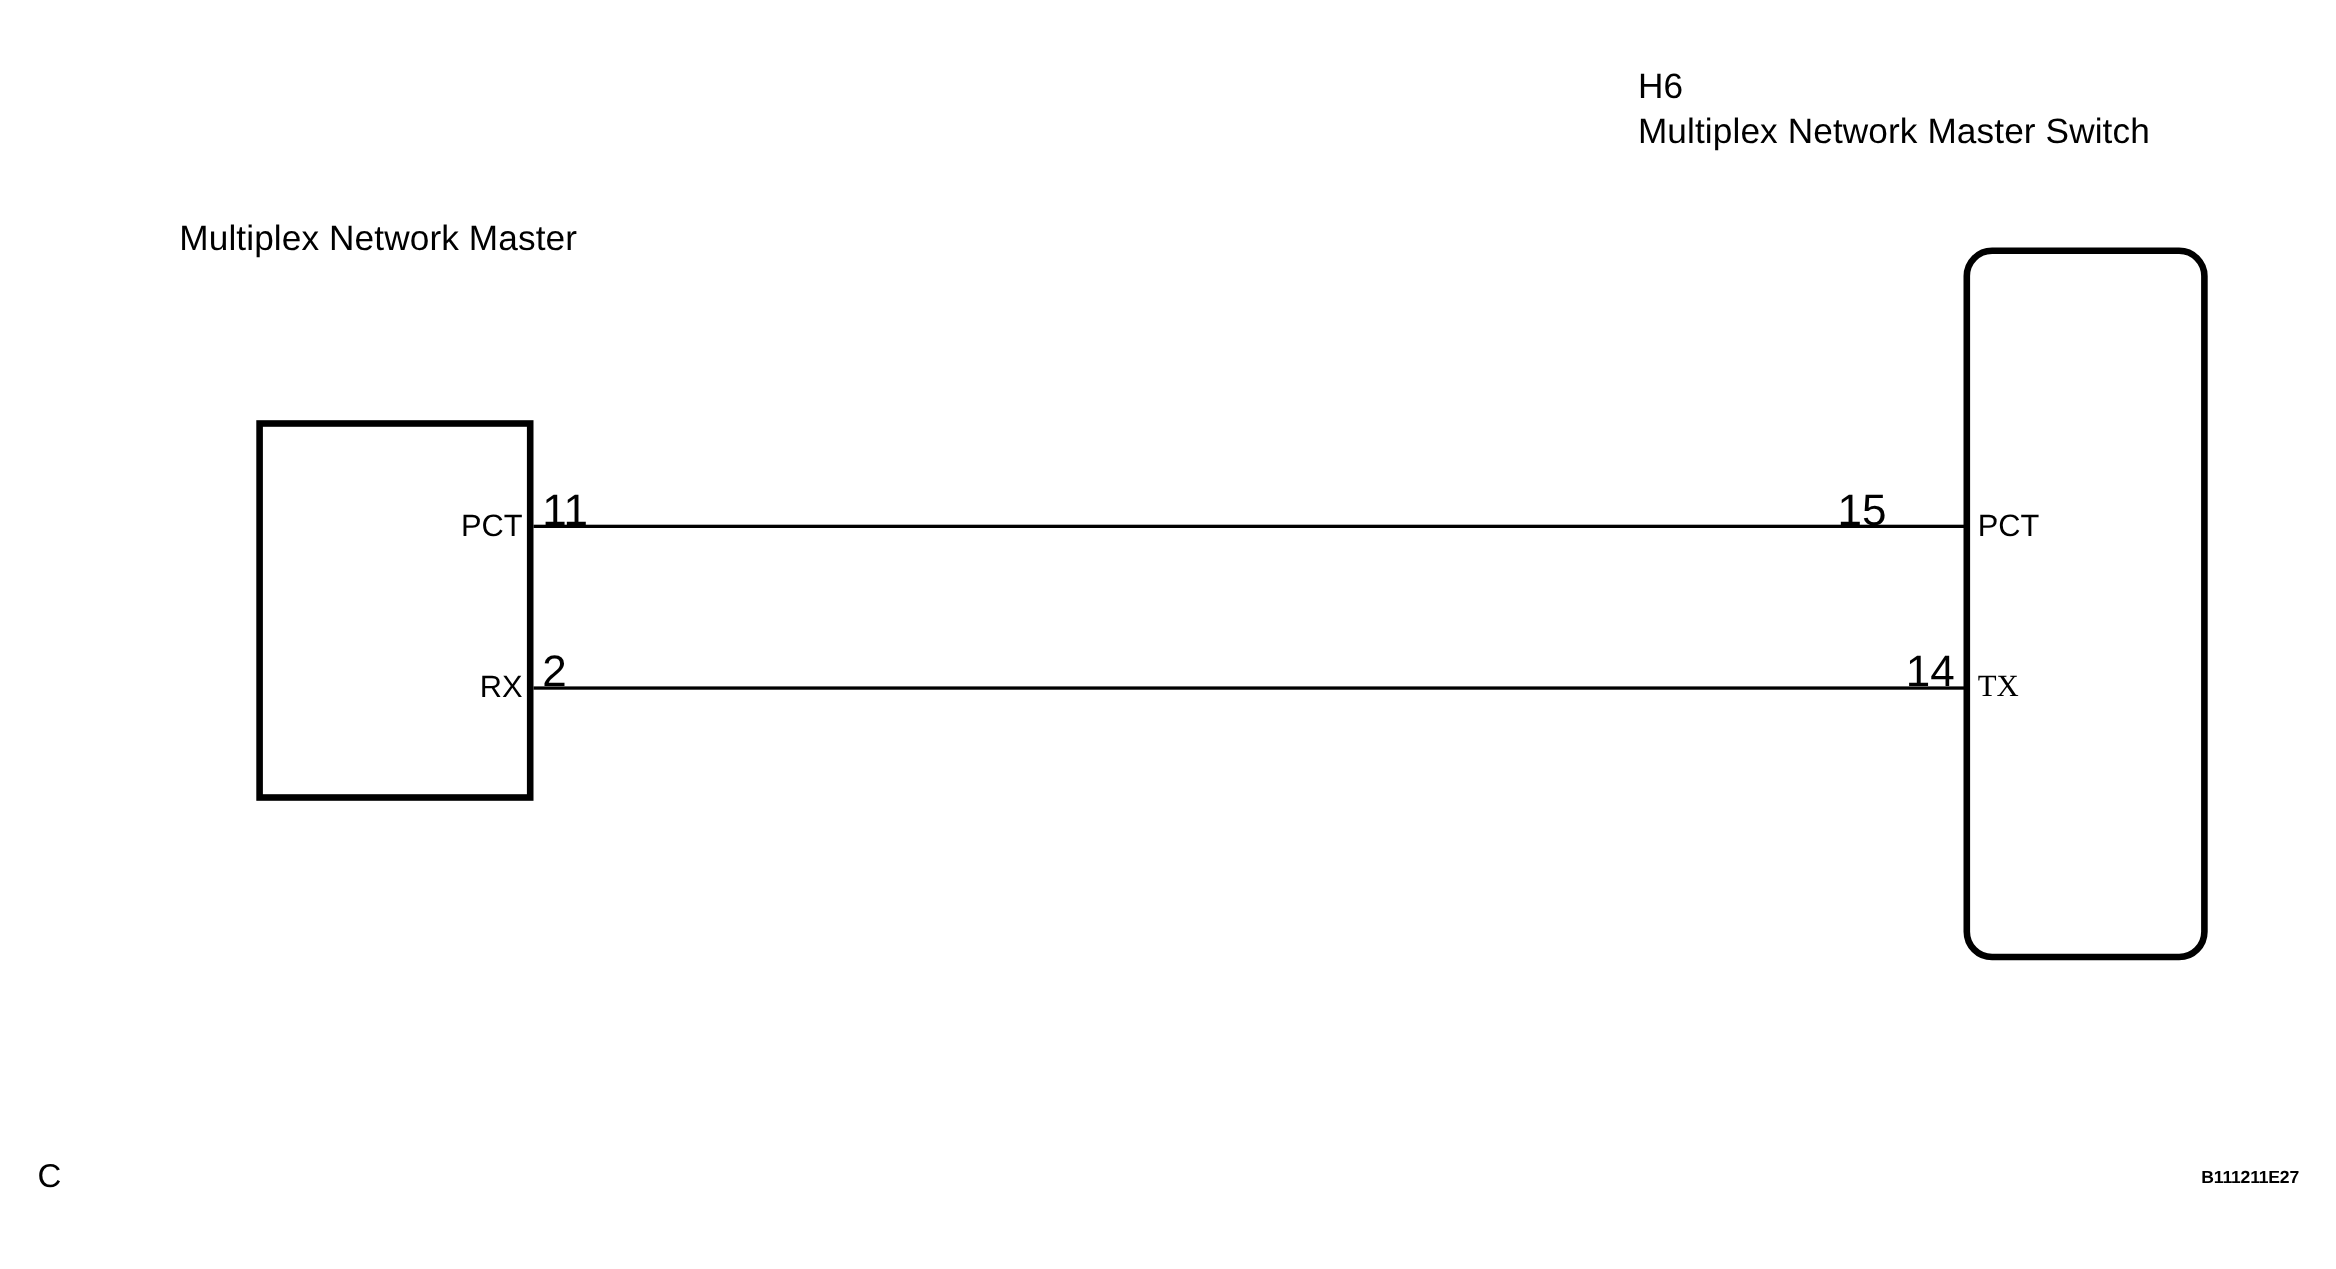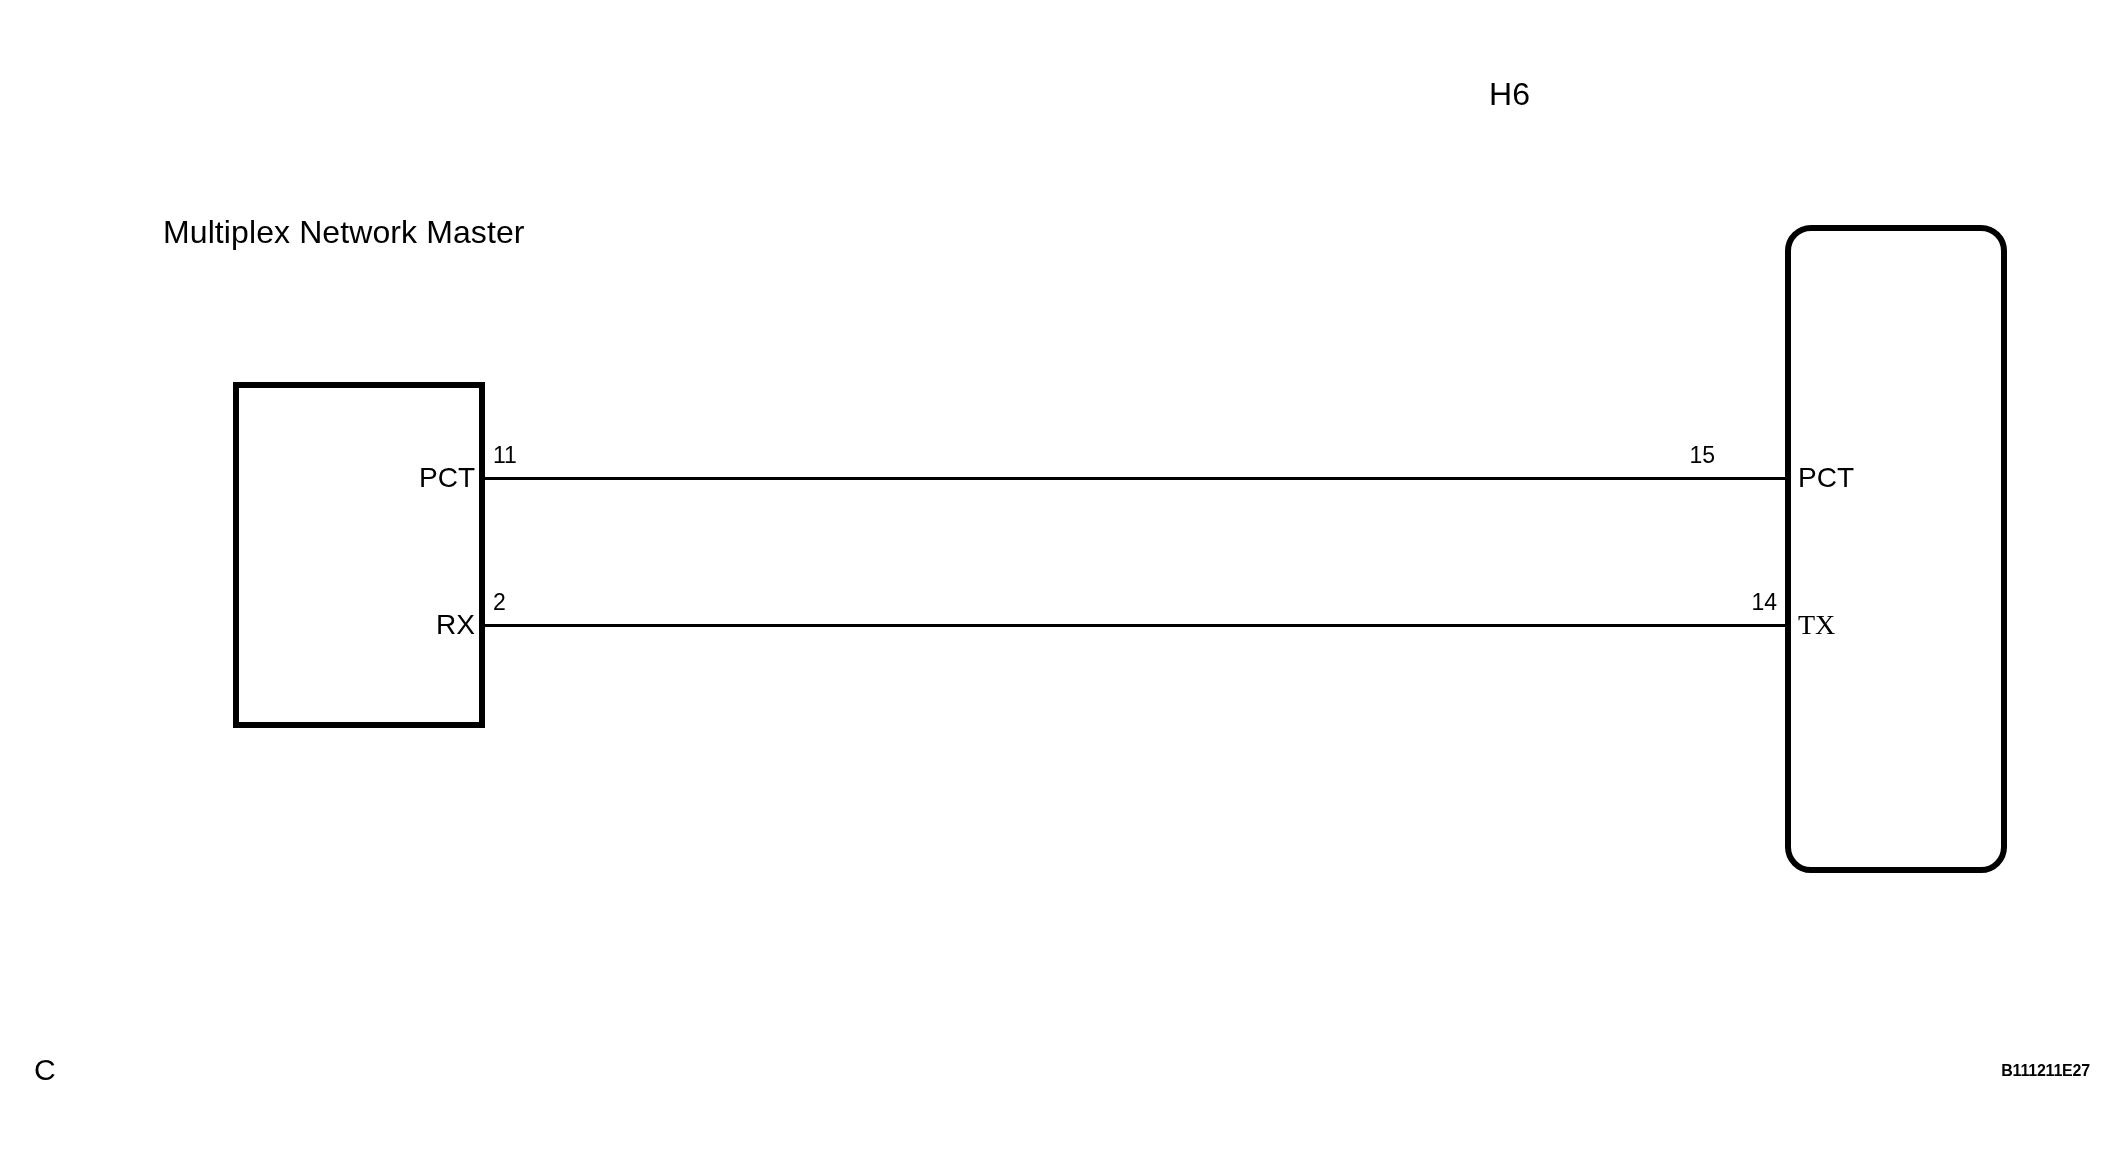--- a/index.html
+++ b/index.html
@@ -21,21 +21,20 @@
     overflow: hidden;
   }
 
   
   .component-label {
     position: absolute;
     white-space: nowrap;
     line-height: 1.28;
     font-size: 32px;
     letter-spacing: 0.1px;
-    margin-top: 16px;
   }
   .component-label .code {
     display: block;
   }
   .component-label .name {
     display: block;
   }
 
   #label-g6 {
     left: 163px;
@@ -81,21 +80,21 @@
   }
   #wire-rx-tx {
     left: 485px;
     top: 624px;
     width: 1303px;
   }
 
   
   .pin-number {
     position: absolute;
-    font-size: 23px;
+    font-size: 40px;
     line-height: 1;
     white-space: nowrap;
   }
   .pin-number.left-side {
     text-align: left;
   }
   .pin-number.right-side {
     text-align: right;
   }
   #pin-11 { left: 493px; top: 444px; }
@@ -144,20 +143,21 @@
 <body>
 
 <div id="diagram-canvas">
 
   <div class="component-label" id="label-g6">
     <span class="name">Multiplex Network Master</span>
   </div>
 
   <div class="component-label" id="label-h6">
     <span class="code">H6</span>
+    <span class="name">Multiplex Network Master Switch</span>
   </div>
 
   <div class="connector-box" id="box-g6"></div>
 
   <div class="connector-box" id="box-h6"></div>
 
   <div class="wire" id="wire-pct"></div>
 
   <div class="wire" id="wire-rx-tx"></div>
 

